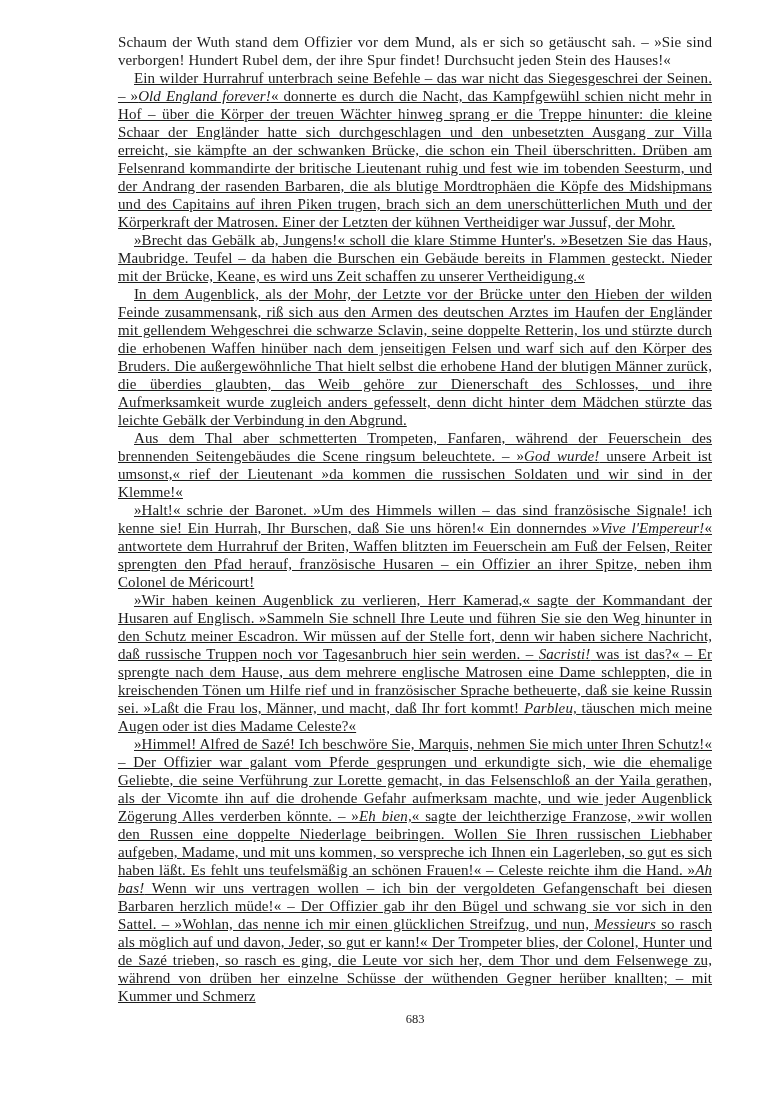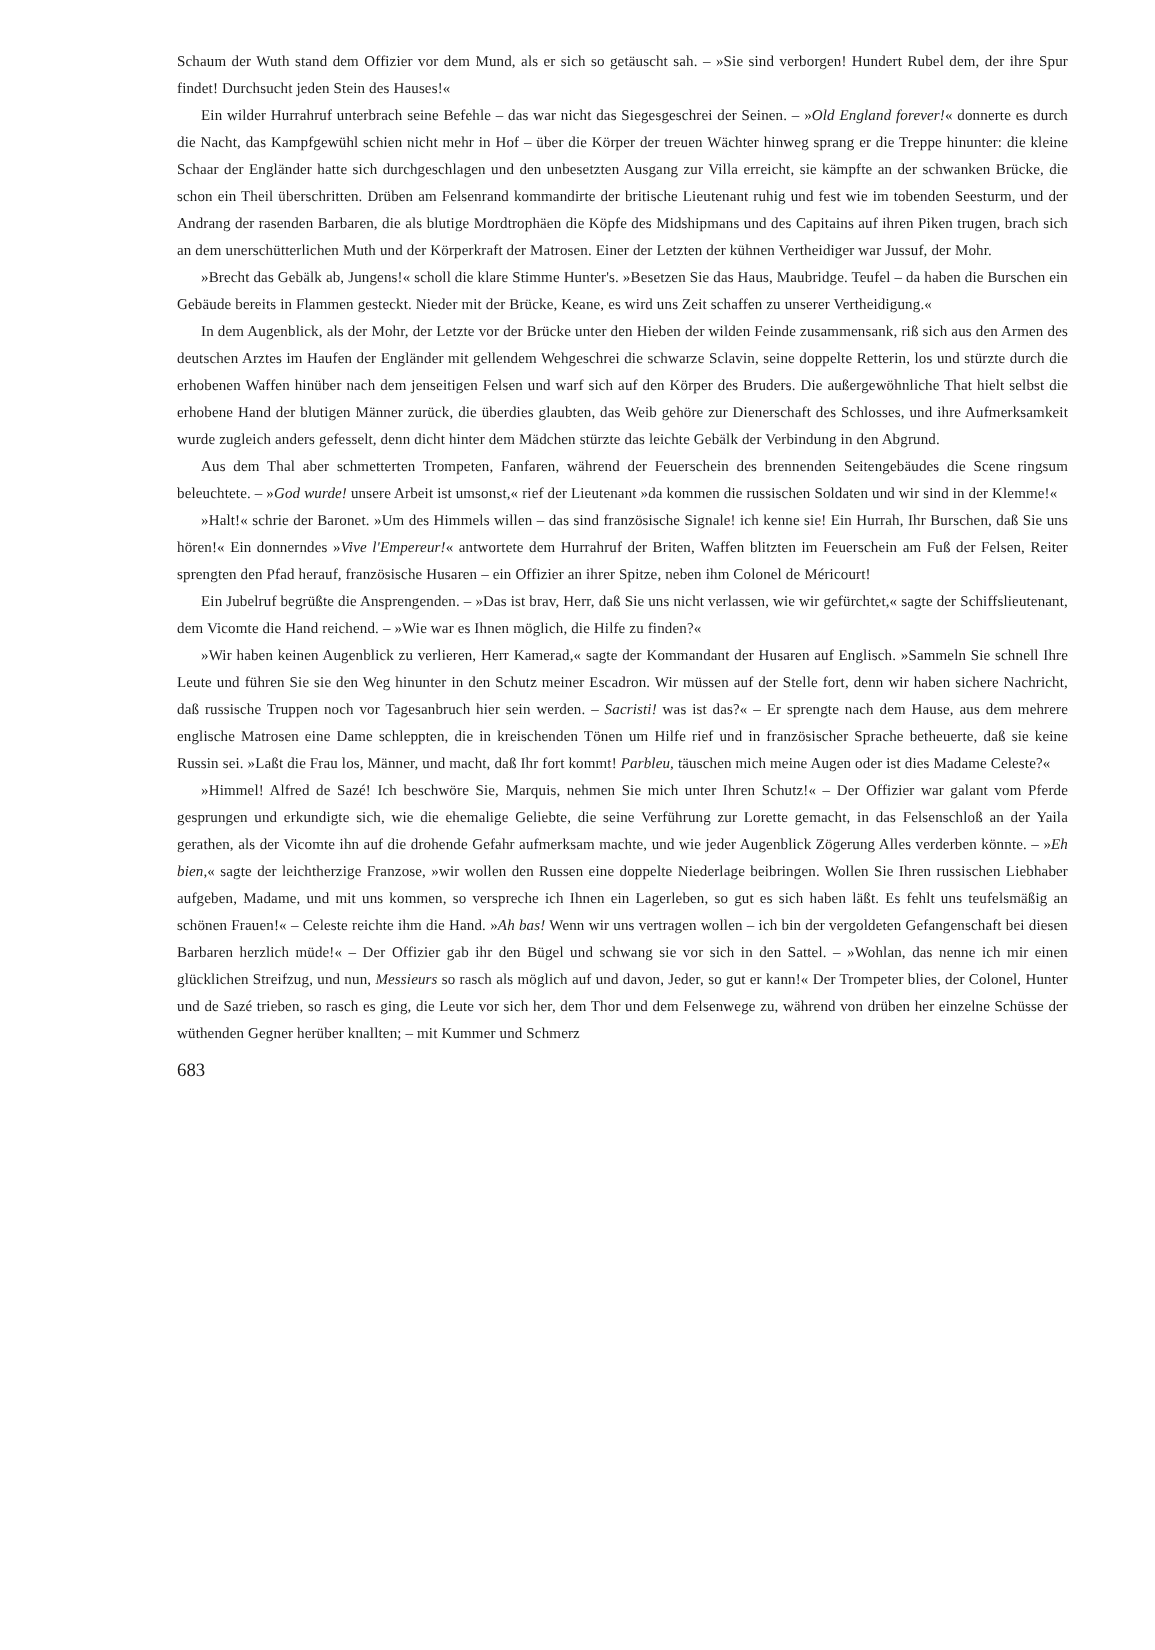--- a/index.html
+++ b/index.html
@@ -13,52 +13,52 @@
     height: 1100px;
     background: #ffffff;
     box-sizing: border-box;
     padding: 33px 58px 0 118px;
     overflow: hidden;
     font-family: "Liberation Serif", "DejaVu Serif", serif;
     color: #1b1b1b;
   }
   .text-block {
     width: 594px;
-    font-size: 10px;
+    font-size: 15px;
     line-height: 18px;
     text-align: justify;
     letter-spacing: 0.1px;
   }
   .text-block p {
     margin: 0;
     padding: 0;
   }
   .text-block p.indent {
     text-indent: 16px;
+    text-decoration: underline;
   }
   .text-block em {
     font-style: italic;
   }
   .page-number {
     width: 594px;
-    text-align: left;
+    text-align: center;
     font-size: 12.5px;
     margin-top: 7px;
     color: #1b1b1b;
   }
 </style>
 </head>
 <body>
 
 <div class="page">
   <div class="text-block" id="text-block">
       <p class="para"><span>Schaum der Wuth stand dem Offizier vor dem Mund, als er sich so getäuscht sah. – »Sie sind verborgen! Hundert Rubel dem, der ihre Spur findet! Durchsucht jeden Stein des Hauses!«</span></p>
       <p class="para indent"><span>Ein wilder Hurrahruf unterbrach seine Befehle – das war nicht das Siegesgeschrei der Seinen. – »</span><em>Old England forever!</em><span>« donnerte es durch die Nacht, das Kampfgewühl schien nicht mehr in Hof – über die Körper der treuen Wächter hinweg sprang er die Treppe hinunter: die kleine Schaar der Engländer hatte sich durchgeschlagen und den unbesetzten Ausgang zur Villa erreicht, sie kämpfte an der schwanken Brücke, die schon ein Theil überschritten. Drüben am Felsenrand kommandirte der britische Lieutenant ruhig und fest wie im tobenden Seesturm, und der Andrang der rasenden Barbaren, die als blutige Mordtrophäen die Köpfe des Midshipmans und des Capitains auf ihren Piken trugen, brach sich an dem unerschütterlichen Muth und der Körperkraft der Matrosen. Einer der Letzten der kühnen Vertheidiger war Jussuf, der Mohr.</span></p>
       <p class="para indent"><span>»Brecht das Gebälk ab, Jungens!« scholl die klare Stimme Hunter's. »Besetzen Sie das Haus, Maubridge. Teufel – da haben die Burschen ein Gebäude bereits in Flammen gesteckt. Nieder mit der Brücke, Keane, es wird uns Zeit schaffen zu unserer Vertheidigung.«</span></p>
       <p class="para indent"><span>In dem Augenblick, als der Mohr, der Letzte vor der Brücke unter den Hieben der wilden Feinde zusammensank, riß sich aus den Armen des deutschen Arztes im Haufen der Engländer mit gellendem Wehgeschrei die schwarze Sclavin, seine doppelte Retterin, los und stürzte durch die erhobenen Waffen hinüber nach dem jenseitigen Felsen und warf sich auf den Körper des Bruders. Die außergewöhnliche That hielt selbst die erhobene Hand der blutigen Männer zurück, die überdies glaubten, das Weib gehöre zur Dienerschaft des Schlosses, und ihre Aufmerksamkeit wurde zugleich anders gefesselt, denn dicht hinter dem Mädchen stürzte das leichte Gebälk der Verbindung in den Abgrund.</span></p>
       <p class="para indent"><span>Aus dem Thal aber schmetterten Trompeten, Fanfaren, während der Feuerschein des brennenden Seitengebäudes die Scene ringsum beleuchtete. – »</span><em>God wurde!</em><span> unsere Arbeit ist umsonst,« rief der Lieutenant »da kommen die russischen Soldaten und wir sind in der Klemme!«</span></p>
       <p class="para indent"><span>»Halt!« schrie der Baronet. »Um des Himmels willen – das sind französische Signale! ich kenne sie! Ein Hurrah, Ihr Burschen, daß Sie uns hören!« Ein donnerndes »</span><em>Vive l'Empereur!</em><span>« antwortete dem Hurrahruf der Briten, Waffen blitzten im Feuerschein am Fuß der Felsen, Reiter sprengten den Pfad herauf, französische Husaren – ein Offizier an ihrer Spitze, neben ihm Colonel de Méricourt!</span></p>
-      <p class="para indent"><span>Ein Jubelruf begrüßte die Ansprengenden. – »Das ist brav, Herr, daß Sie uns nicht verlassen, wie wir gefürchtet,« sagte der Schiffslieutenant, dem Vicomte die Hand reichend. – »Wie war es Ihnen möglich, die Hilfe zu finden?«</span></p>
       <p class="para indent"><span>»Wir haben keinen Augenblick zu verlieren, Herr Kamerad,« sagte der Kommandant der Husaren auf Englisch. »Sammeln Sie schnell Ihre Leute und führen Sie sie den Weg hinunter in den Schutz meiner Escadron. Wir müssen auf der Stelle fort, denn wir haben sichere Nachricht, daß russische Truppen noch vor Tagesanbruch hier sein werden. – </span><em>Sacristi!</em><span> was ist das?« – Er sprengte nach dem Hause, aus dem mehrere englische Matrosen eine Dame schleppten, die in kreischenden Tönen um Hilfe rief und in französischer Sprache betheuerte, daß sie keine Russin sei. »Laßt die Frau los, Männer, und macht, daß Ihr fort kommt! </span><em>Parbleu,</em><span> täuschen mich meine Augen oder ist dies Madame Celeste?«</span></p>
       <p class="para indent"><span>»Himmel! Alfred de Sazé! Ich beschwöre Sie, Marquis, nehmen Sie mich unter Ihren Schutz!« – Der Offizier war galant vom Pferde gesprungen und erkundigte sich, wie die ehemalige Geliebte, die seine Verführung zur Lorette gemacht, in das Felsenschloß an der Yaila gerathen, als der Vicomte ihn auf die drohende Gefahr aufmerksam machte, und wie jeder Augenblick Zögerung Alles verderben könnte. – »</span><em>Eh bien,</em><span>« sagte der leichtherzige Franzose, »wir wollen den Russen eine doppelte Niederlage beibringen. Wollen Sie Ihren russischen Liebhaber aufgeben, Madame, und mit uns kommen, so verspreche ich Ihnen ein Lagerleben, so gut es sich haben läßt. Es fehlt uns teufelsmäßig an schönen Frauen!« – Celeste reichte ihm die Hand. »</span><em>Ah bas!</em><span> Wenn wir uns vertragen wollen – ich bin der vergoldeten Gefangenschaft bei diesen Barbaren herzlich müde!« – Der Offizier gab ihr den Bügel und schwang sie vor sich in den Sattel. – »Wohlan, das nenne ich mir einen glücklichen Streifzug, und nun, </span><em>Messieurs</em><span> so rasch als möglich auf und davon, Jeder, so gut er kann!« Der Trompeter blies, der Colonel, Hunter und de Sazé trieben, so rasch es ging, die Leute vor sich her, dem Thor und dem Felsenwege zu, während von drüben her einzelne Schüsse der wüthenden Gegner herüber knallten; – mit Kummer und Schmerz</span></p>
     </div>
   <div class="page-number">683</div>
 </div>
 
 </body></html>

